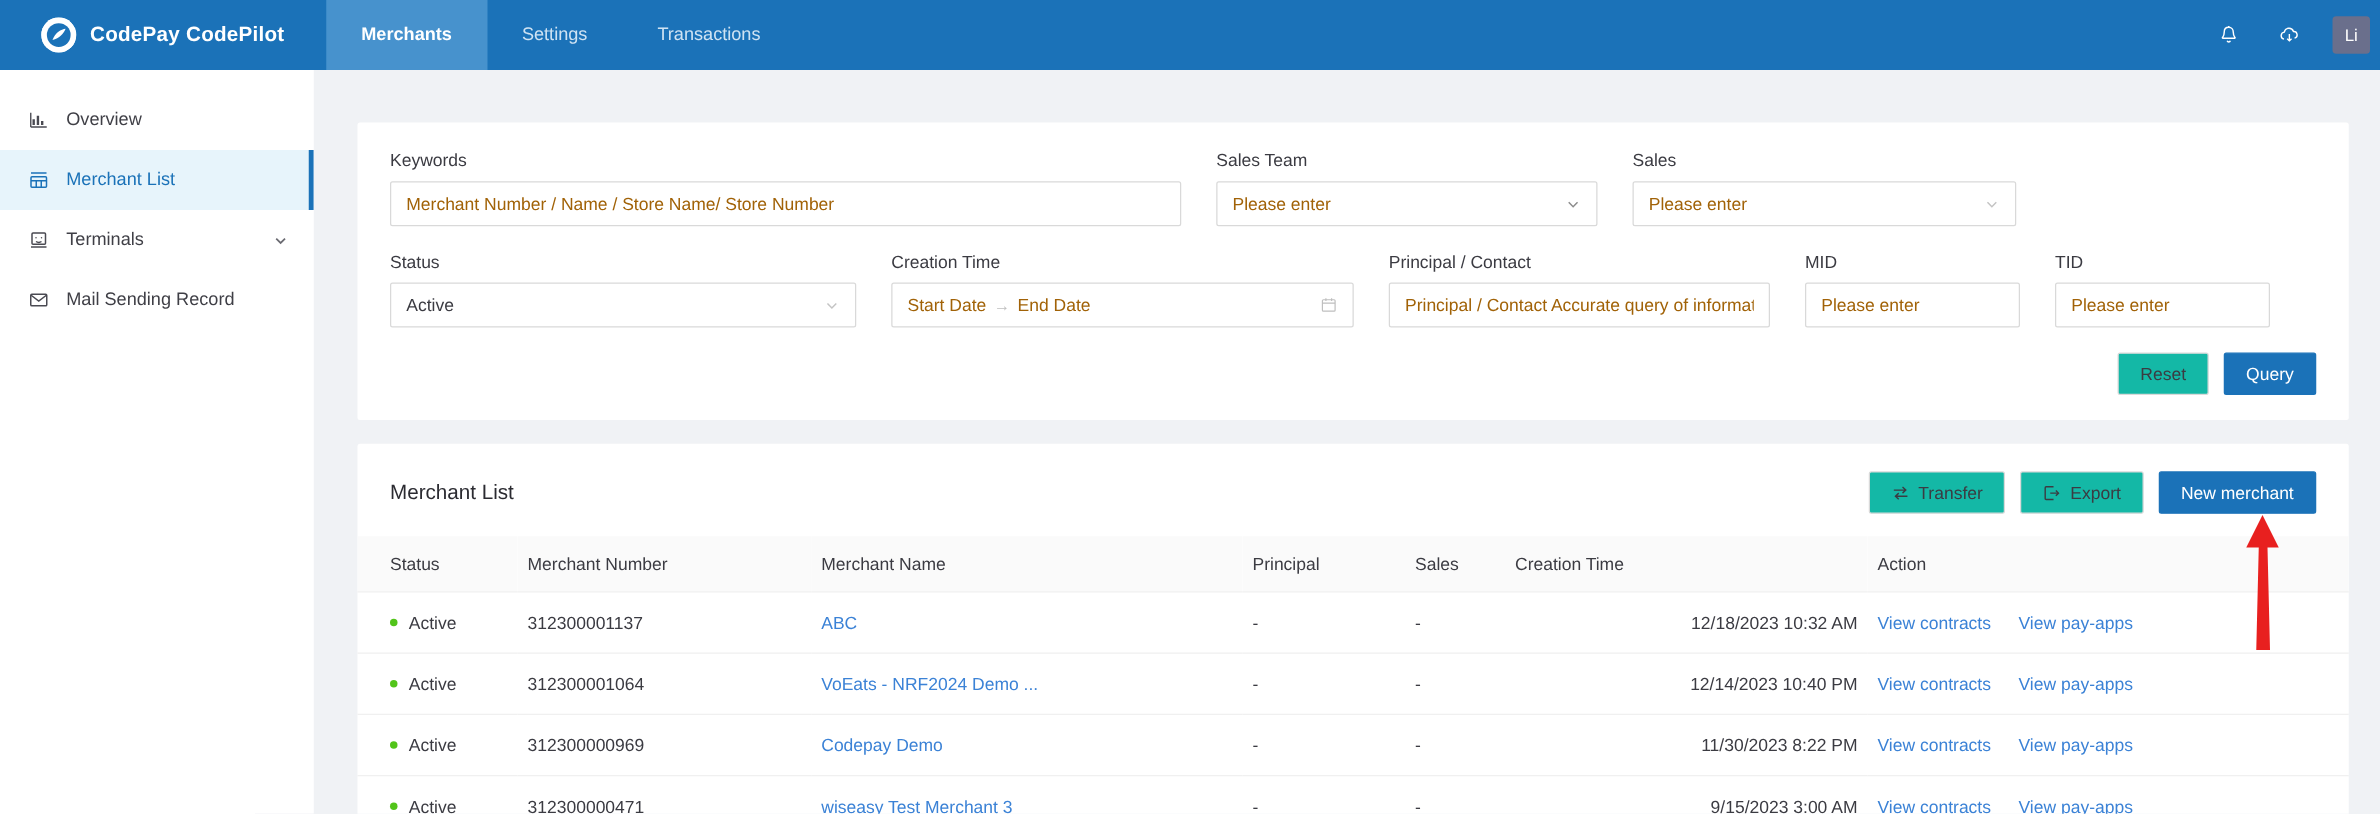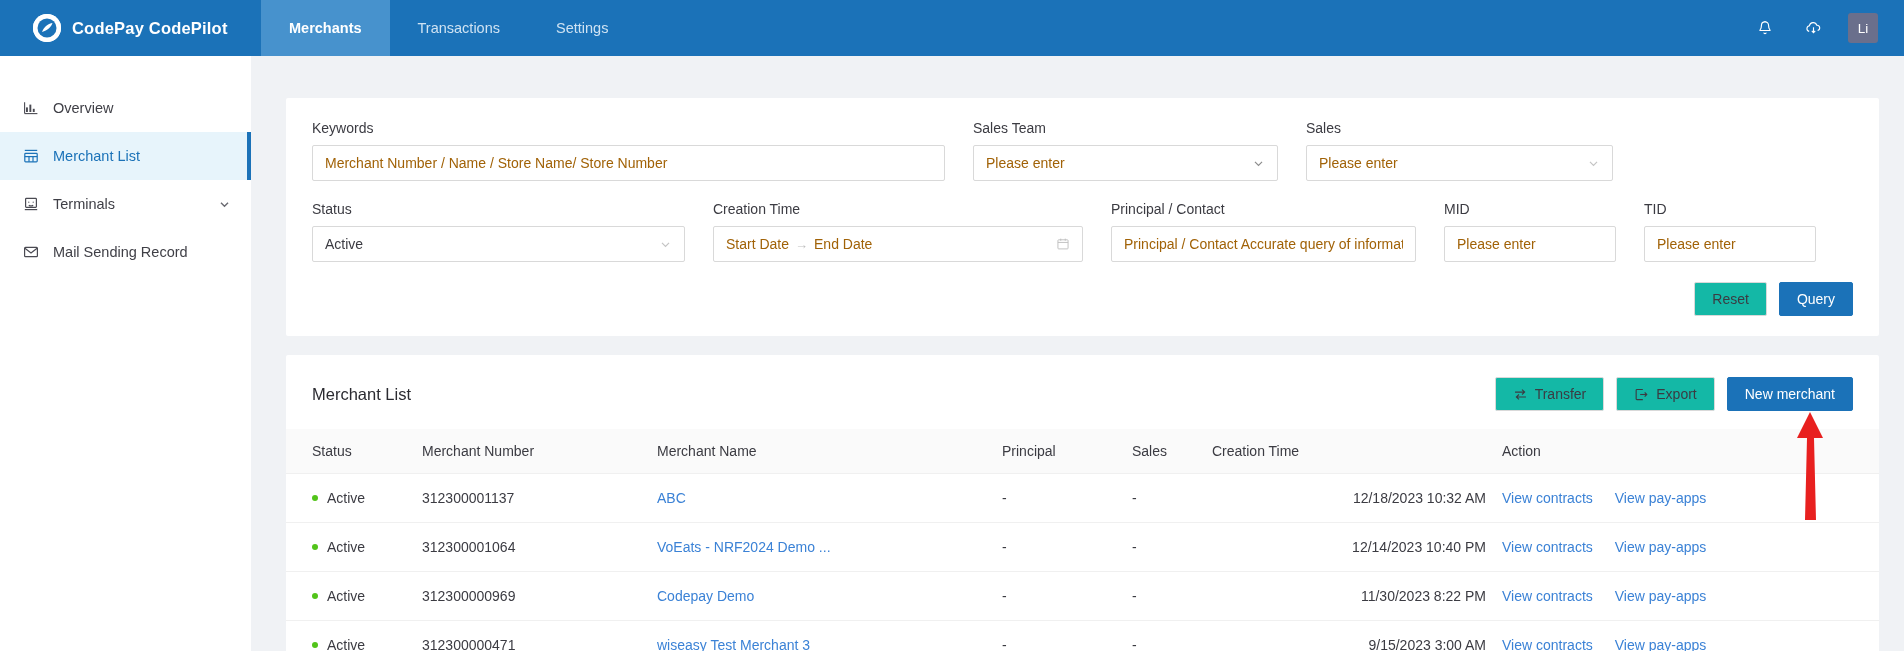--- a/index.html
+++ b/index.html
@@ -42,41 +42,41 @@
     display: flex; align-items: center; justify-content: center;
     padding: 0 28px;
     color: #cfe3f3; font-size: 14.5px;
     cursor: pointer; white-space: nowrap;
   }
   .topnav-item.active {
     background: #4792cd; color: #ffffff; font-weight: bold;
   }
   .top-spacer { flex: 1 1 auto; }
   .topbar-right {
-    display: flex; align-items: center; gap: 22px; padding-right: 26px;
+    display: flex; align-items: center; gap: 22px; padding-right: 8px;
   }
   .top-icon {
     width: 26px; height: 26px;
     display: flex; align-items: center; justify-content: center;
     cursor: pointer;
   }
   .top-icon svg { display: block; }
   .avatar {
     width: 30px; height: 30px; border-radius: 3px;
     background: #6a6f8c; color: #ffffff;
     display: flex; align-items: center; justify-content: center;
     font-size: 13.5px; cursor: pointer;
   }
 
   
   .sidebar {
     position: absolute; top: 56px; left: 0; bottom: 0;
     width: 251px;
     background: #ffffff;
-    padding-top: 28px;
+    padding-top: 16px;
     overflow: hidden;
     z-index: 10;
   }
   .side-item {
     position: relative;
     height: 48px;
     display: flex; align-items: center; gap: 14px;
     padding: 0 20px 0 22px;
     color: #3f3f46; font-size: 14.5px;
     cursor: pointer;
@@ -233,22 +233,22 @@
           <circle cx="14" cy="14" r="14" fill="#ffffff"></circle>
           <circle cx="14" cy="14" r="9.5" fill="#1b72b8"></circle>
           <path d="M9 18 C11 12, 16 9.5, 19.5 9 C18 13, 14.5 16.5, 9 18 Z" fill="#ffffff"></path>
         </svg>
       </div>
       <div class="brand-name">CodePay CodePilot</div>
     </div>
 
     <div class="topnav">
       <div class="topnav-item active">Merchants</div>
+      <div class="topnav-item">Settings</div>
       <div class="topnav-item">Transactions</div>
-      <div class="topnav-item">Settings</div>
     </div>
 
     <div class="top-spacer"></div>
 
     <div class="topbar-right">
       <div class="top-icon">
         <svg width="18" height="18" viewBox="0 0 20 20" fill="none" stroke="#ffffff" stroke-width="1.3">
           <path d="M10 3.2c-2.4 0-4 1.8-4 4.2 0 3.3-1.1 4.3-1.6 4.9-.2.2 0 .5.3.5h10.6c.3 0 .5-.3.3-.5-.5-.6-1.6-1.6-1.6-4.9 0-2.4-1.6-4.2-4-4.2z"></path>
           <path d="M10 2.1v1.1"></path>
           <path d="M8.6 15.1a1.45 1.45 0 0 0 2.8 0"></path>

